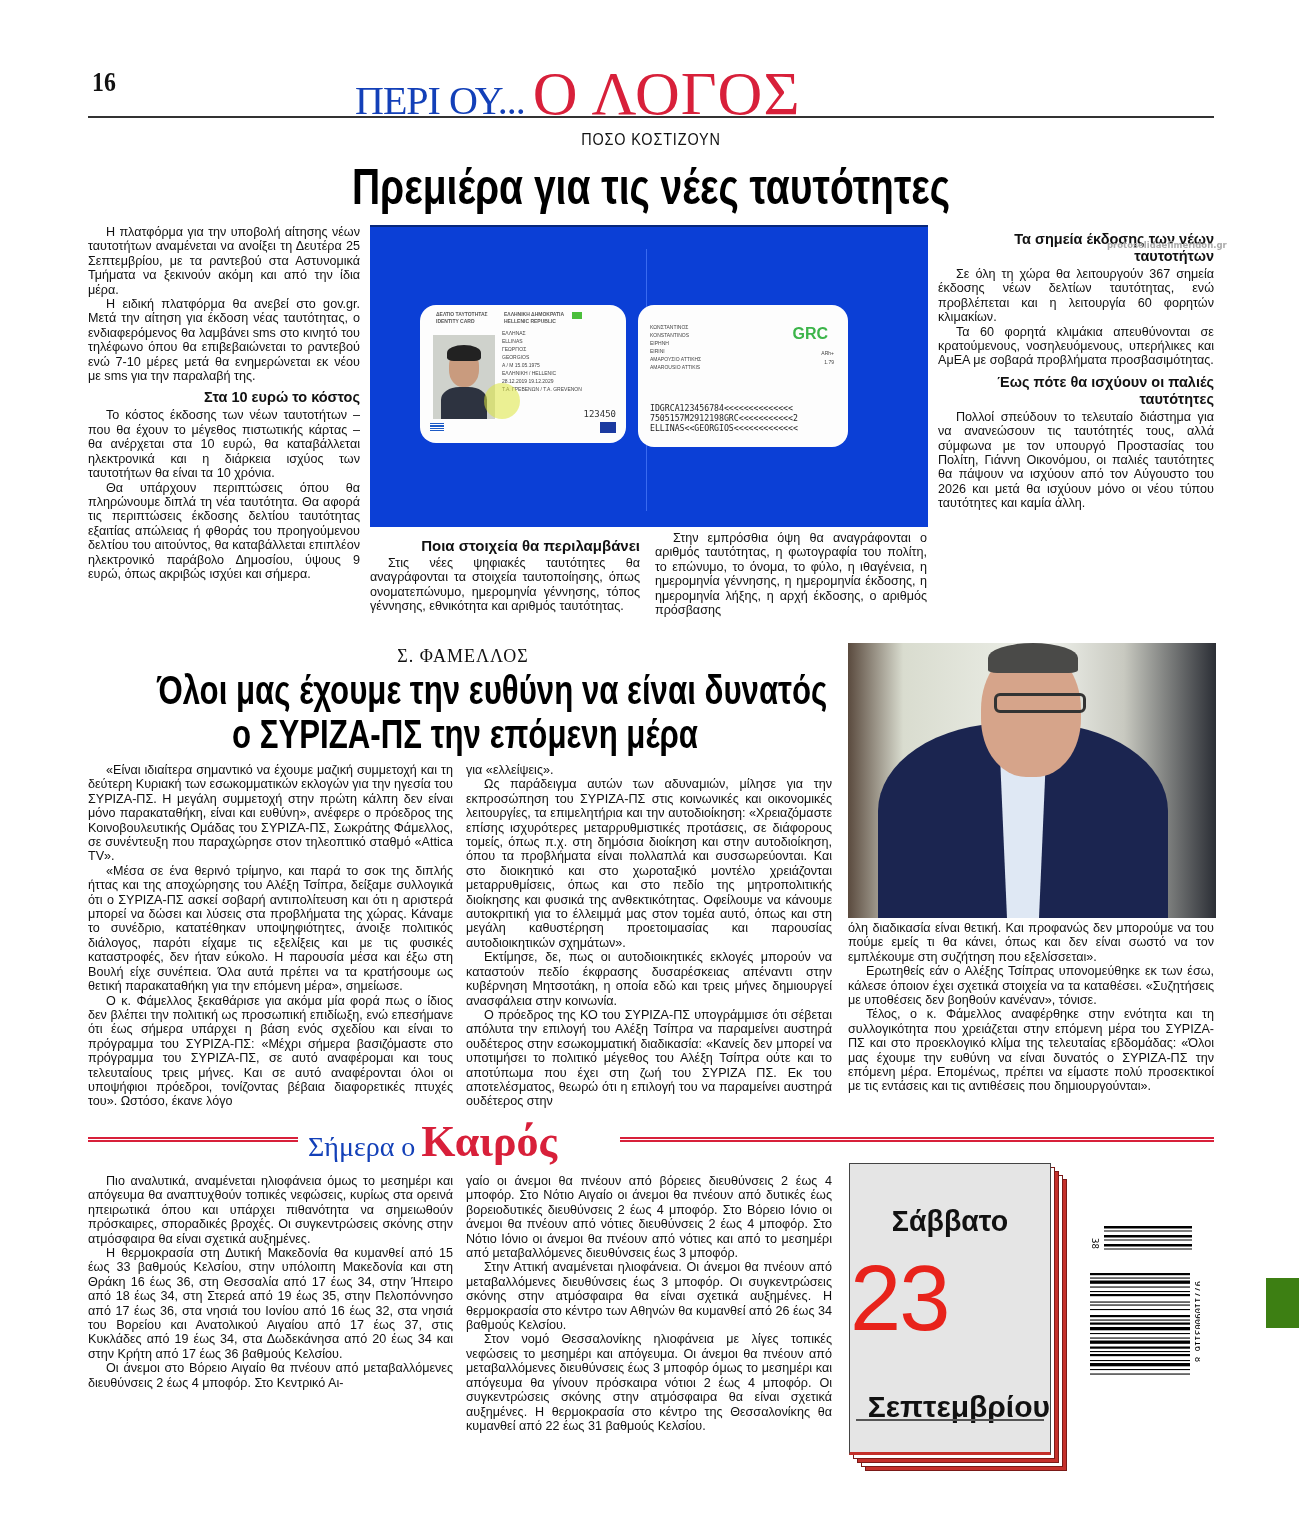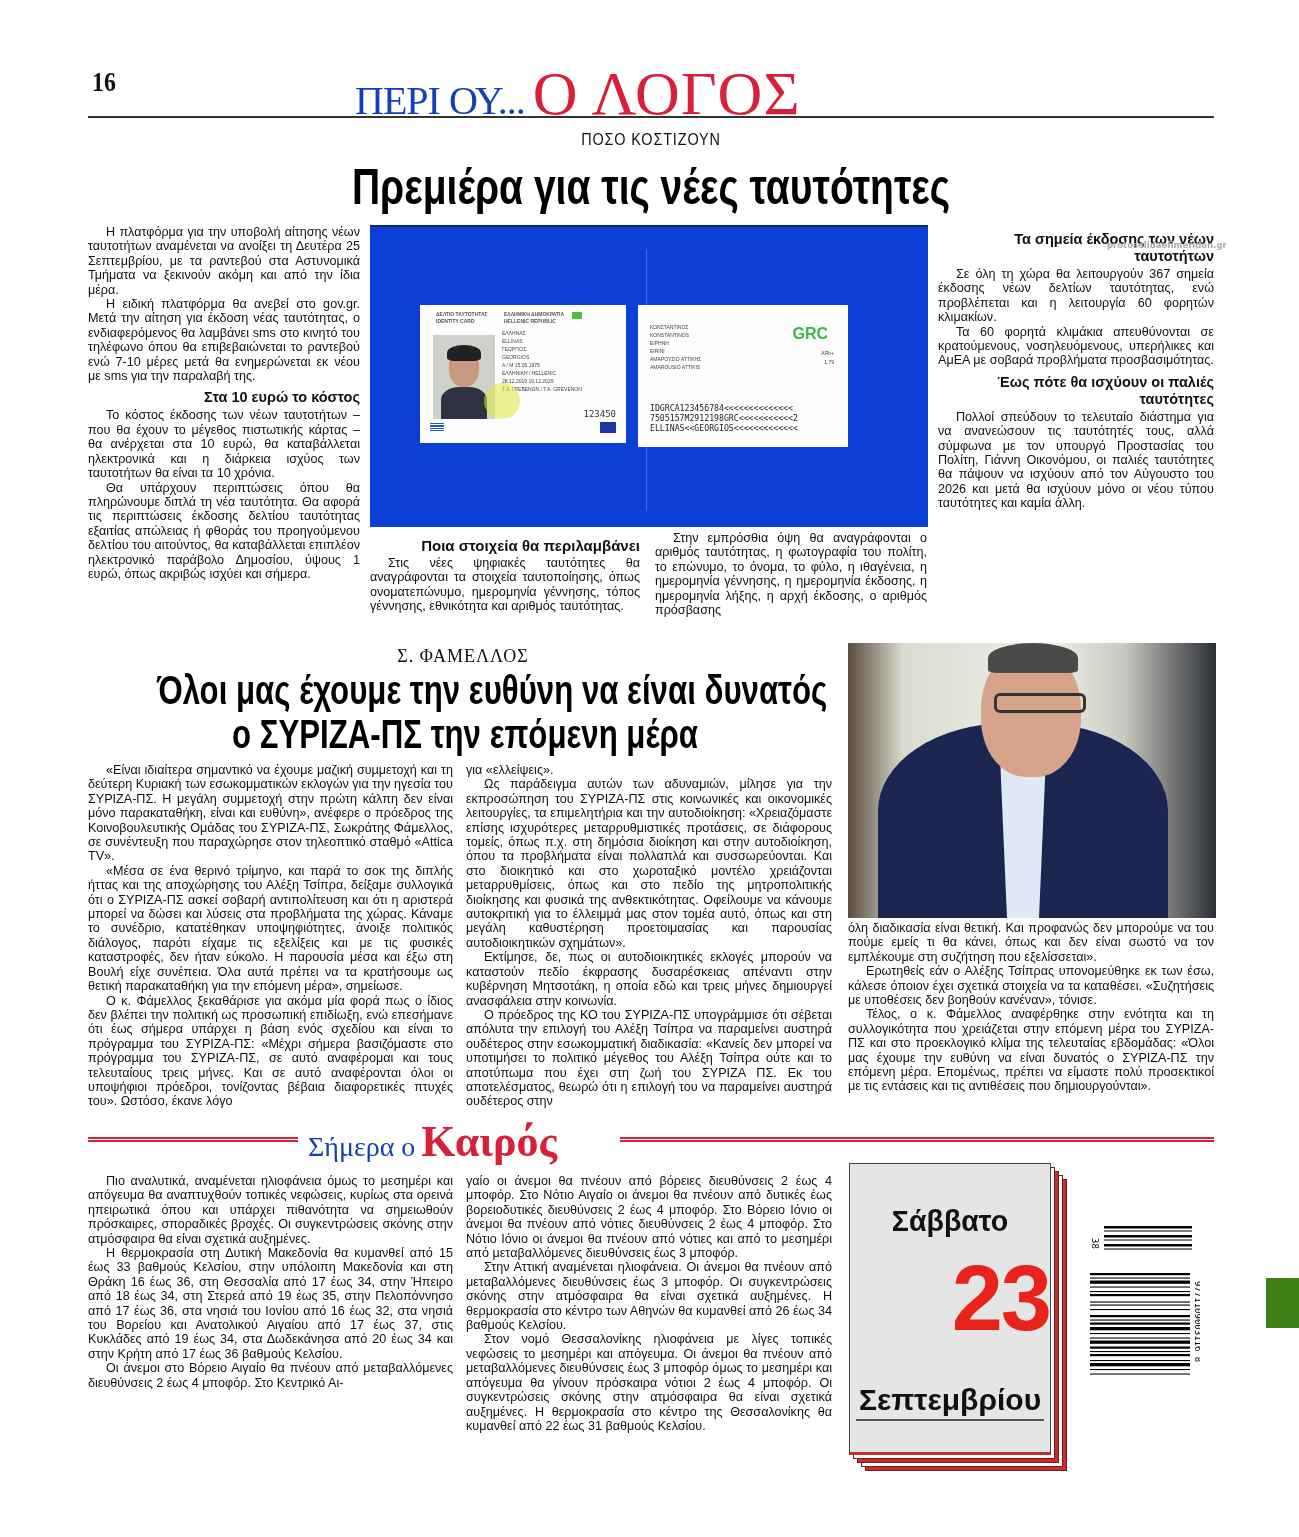--- a/index.html
+++ b/index.html
@@ -11,21 +11,21 @@
 .masthead .b{color:#d8203a;font-size:62px;margin-left:8px;letter-spacing:1px}
 .rule{left:88px;top:116px;width:1126px;height:2px;background:#333}
 .kicker{font-family:"Liberation Sans",sans-serif;font-size:17px;text-align:center;transform:scaleX(0.85);letter-spacing:1px}
 .headline{font-family:"Liberation Sans",sans-serif;font-weight:bold;text-align:center;transform:scaleX(0.78);white-space:nowrap;color:#000}
 .col{font-size:12.6px;line-height:14.4px;text-align:justify;color:#111;position:absolute}
 .col p{text-indent:18px}
 .col p.ni{text-indent:0}
 .sub{font-weight:bold;font-size:14.5px;text-align:right;line-height:17px;margin:6px 0 2px;text-indent:0}
 .idimg{left:370px;top:225px;width:558px;height:302px;background:#0b3fd6;border-top:2px solid #08287a}
 .idimg .divline{left:276px;top:22px;width:1px;height:262px;background:#3a6af0}
-.card{background:#fdfdfd;border-radius:0;position:absolute;overflow:hidden}
+.card{background:#fdfdfd;border-radius:16px;position:absolute;overflow:hidden}
 .card1{left:50px;top:78px;width:206px;height:138px}
 .card2{left:268px;top:78px;width:210px;height:142px}
 .photo{left:13px;top:30px;width:62px;height:84px;background:#cfd2cc;position:absolute}
 .face{left:16px;top:14px;width:30px;height:38px;background:#c99b7e;border-radius:45%;position:absolute}
 .hair{left:14px;top:10px;width:34px;height:16px;background:#222;border-radius:50% 50% 20% 20%;position:absolute}
 .body{left:8px;top:52px;width:46px;height:32px;background:#2d3340;border-radius:40% 40% 0 0;position:absolute}
 .mini{font-family:"DejaVu Sans Mono",monospace;font-size:6px;color:#333;position:absolute;white-space:nowrap}
 .mrz{font-family:"DejaVu Sans Mono",monospace;font-size:8.2px;color:#222;position:absolute;left:12px;top:98px;line-height:10px;white-space:pre}
 .grc{position:absolute;right:20px;top:20px;font-size:16px;font-weight:bold;color:#3cb54a}
 .tiny{position:absolute;font-size:5px;color:#777;line-height:7px}
@@ -38,22 +38,22 @@
 .hair2{position:absolute;left:140px;top:0px;width:90px;height:30px;background:#4a4a48;border-radius:50% 50% 10% 10%}
 .glasses{position:absolute;left:146px;top:50px;width:92px;height:20px;border:3px solid #333;border-radius:6px}
 .weather-rule{height:5px;border-top:2px solid #d8203a;border-bottom:2px solid #d8203a}
 .weather-title{left:308px;top:1116px;font-family:"Liberation Serif",serif;white-space:nowrap}
 .weather-title .s{color:#1340b8;font-size:28px}
 .weather-title .k{color:#d8203a;font-size:44px;font-weight:bold;margin-left:6px}
 .calendar{left:849px;top:1163px;width:202px;height:292px}
 .calpage{position:absolute;background:#e5e5e5;border:1px solid #444}
 .calpage.back{background:#c4302b;border:1px solid #7a1a18}
 .cal-day{position:absolute;left:0;width:100%;top:40px;text-align:center;font-weight:bold;font-size:30px;transform:scaleX(0.95)}
-.cal-num{position:absolute;left:0;width:100%;top:82px;text-align:right;font-weight:bold;font-size:92px;color:#e8231b;letter-spacing:-2px}
-.cal-month{position:absolute;left:0;width:100%;top:219px;text-align:center;font-weight:bold;font-size:30px}
+.cal-num{position:absolute;left:0;width:100%;top:82px;text-align:left;font-weight:normal;font-size:92px;color:#e8231b;letter-spacing:-2px}
+.cal-month{position:absolute;left:0;width:100%;top:226px;text-align:right;font-weight:bold;font-size:30px}
 .cal-line{position:absolute;left:6px;right:6px;top:255px;height:2px;background:#555}
 .barcode{left:1090px;top:1223px;width:110px;height:160px}
 .greenbox{left:1266px;top:1278px;width:33px;height:50px;background:#3d7f13}
 .wm{font-family:"DejaVu Sans",sans-serif;font-size:8.5px;font-weight:bold;color:#aaa;position:absolute;left:1107px;top:240px}
 </style>
 </head>
 <body>
 
 <div class="abs pagenum">16</div>
 <div class="abs masthead">
@@ -62,21 +62,21 @@
 <div class="abs rule"></div>
 
 <div class="abs kicker" style="left:88px;top:130px;width:1126px">ΠΟΣΟ ΚΟΣΤΙΖΟΥΝ</div>
 <div class="abs headline" style="left:88px;top:158px;width:1126px;font-size:50px;line-height:58px">Πρεμιέρα για τις νέες ταυτότητες</div>
 
 <div class="col" style="left:88px;top:225px;width:272px">
   <p>Η πλατφόρμα για την υποβολή αίτησης νέων ταυτοτήτων αναμένεται να ανοίξει τη Δευτέρα 25 Σεπτεμβρίου, με τα ραντεβού στα Αστυνομικά Τμήματα να ξεκινούν ακόμη και από την ίδια μέρα.</p>
   <p>Η ειδική πλατφόρμα θα ανεβεί στο gov.gr. Μετά την αίτηση για έκδοση νέας ταυτότητας, ο ενδιαφερόμενος θα λαμβάνει sms στο κινητό του τηλέφωνο όπου θα επιβεβαιώνεται το ραντεβού ενώ 7-10 μέρες μετά θα ενημερώνεται εκ νέου με sms για την παραλαβή της.</p>
   <p class="sub">Στα 10 ευρώ το κόστος</p>
   <p>Το κόστος έκδοσης των νέων ταυτοτήτων – που θα έχουν το μέγεθος πιστωτικής κάρτας – θα ανέρχεται στα 10 ευρώ, θα καταβάλλεται ηλεκτρονικά και η διάρκεια ισχύος των ταυτοτήτων θα είναι τα 10 χρόνια.</p>
-  <p>Θα υπάρχουν περιπτώσεις όπου θα πληρώνουμε διπλά τη νέα ταυτότητα. Θα αφορά τις περιπτώσεις έκδοσης δελτίου ταυτότητας εξαιτίας απώλειας ή φθοράς του προηγούμενου δελτίου του αιτούντος, θα καταβάλλεται επιπλέον ηλεκτρονικό παράβολο Δημοσίου, ύψους 1 ευρώ, όπως ακριβώς ισχύει και σήμερα.</p>
+  <p>Θα υπάρχουν περιπτώσεις όπου θα πληρώνουμε διπλά τη νέα ταυτότητα. Θα αφορά τις περιπτώσεις έκδοσης δελτίου ταυτότητας εξαιτίας απώλειας ή φθοράς του προηγούμενου δελτίου του αιτούντος, θα καταβάλλεται επιπλέον ηλεκτρονικό παράβολο Δημοσίου, ύψους 9 ευρώ, όπως ακριβώς ισχύει και σήμερα.</p>
 </div>
 
 <div class="abs idimg">
   <div class="abs divline"></div>
   <div class="card card1">
     <div class="tiny" style="left:16px;top:6px;font-weight:bold;color:#555"><span>ΔΕΛΤΙΟ ΤΑΥΤΟΤΗΤΑΣ</span><br><span>IDENTITY CARD</span></div>
     <div class="tiny" style="left:84px;top:6px;font-weight:bold;color:#555"><span>ΕΛΛΗΝΙΚΗ ΔΗΜΟΚΡΑΤΙΑ</span><br><span>HELLENIC REPUBLIC</span></div>
     <div style="position:absolute;left:152px;top:7px;width:10px;height:7px;background:#4bbf3c"></div>
     <div class="photo">
       <div class="body"></div>

